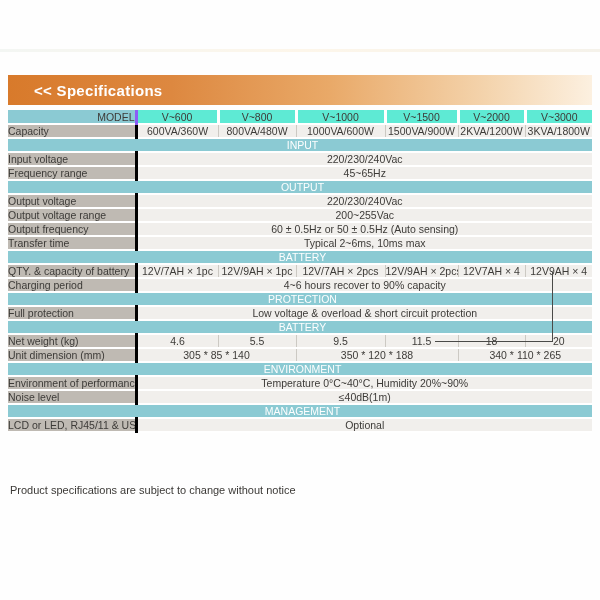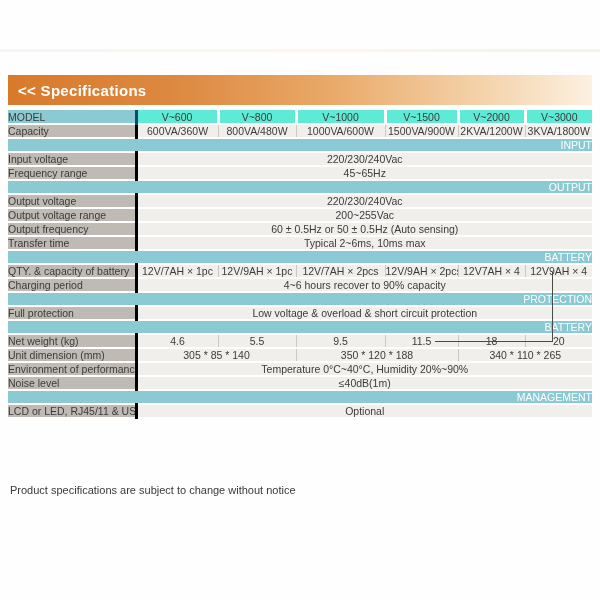--- a/index.html
+++ b/index.html
@@ -11,41 +11,41 @@
   .top-strip {
     position:absolute; left:0; top:49px; width:600px; height:3px;
     background:linear-gradient(90deg,#f3f6f3,#fdf6ea,#f5f2ea);
   }
   .banner {
     position:absolute; left:8px; top:75px; width:584px; height:30px;
     background:linear-gradient(90deg,#d87a2b 0%,#dd8840 28%,#e9a968 55%,#f4d4ad 82%,#fcf0e0 100%);
     display:flex; align-items:center;
   }
   .banner-title {
-    color:#ffffff; font-weight:bold; font-size:15px; padding-left:10px; letter-spacing:0.3px;
+    color:#ffffff; font-weight:bold; font-size:15px; padding-left:26px; letter-spacing:0.3px;
   }
   table.spec-table {
     position:absolute; left:8px; top:110px; width:584px;
     border-collapse:collapse; table-layout:fixed;
   }
   .spec-table td {
     height:13px; padding:0; border-bottom:2px solid #ffffff;
     font-size:10.5px; line-height:12px; color:#3d3b38;
     white-space:nowrap; overflow:hidden; vertical-align:middle;
   }
   .row-model td, .row-capacity td, .row-section td { height:14px; }
   .cell-model-label {
-    background:#8bcad3; color:#ffffff; text-align:left; padding-left:5px;
-    border-right:3px solid #0c4a6e;
+    background:#8bcad3; color:#ffffff; text-align:right; padding-left:5px;
+    border-right:3px solid #8b5cf6;
   }
   .cell-model-col {
     background:#5eead4; color:#ffffff; text-align:center; border-left:3px solid #ffffff;
   }
   .row-section td {
-    background:#8bcad3; color:#fdfefe; text-align:right; padding-left:5px;
+    background:#8bcad3; color:#fdfefe; text-align:center; padding-left:5px;
   }
   .cell-label {
     background:#bfbab3; color:#454340; text-align:left; padding-left:5px;
     border-right:3px solid #000000; font-size:10px;
   }
   .cell-value {
     background:#f1efec; color:#3c3a37; text-align:center;
     border-left:1px solid #ccc9c3; font-size:10px;
   }
   .annotation-line {
@@ -167,20 +167,23 @@
         <td class="cell-value">18</td>
         <td class="cell-value">20</td>
       </tr>
       <tr>
         <td class="cell-label">Unit dimension (mm)</td>
         <td class="cell-value" colspan="2">305 * 85 * 140</td>
         <td class="cell-value" colspan="2">350 * 120 * 188</td>
         <td class="cell-value" colspan="2">340 * 110 * 265</td>
       </tr>
 
+      <tr class="row-section">
+        <td colspan="7">ENVIRONMENT</td>
+      </tr>
       <tr>
         <td class="cell-label">Environment of performance</td>
         <td class="cell-value" colspan="6">Temperature 0°C~40°C, Humidity 20%~90%</td>
       </tr>
       <tr>
         <td class="cell-label">Noise level</td>
         <td class="cell-value" colspan="6">≤40dB(1m)</td>
       </tr>
 
       <tr class="row-section">

